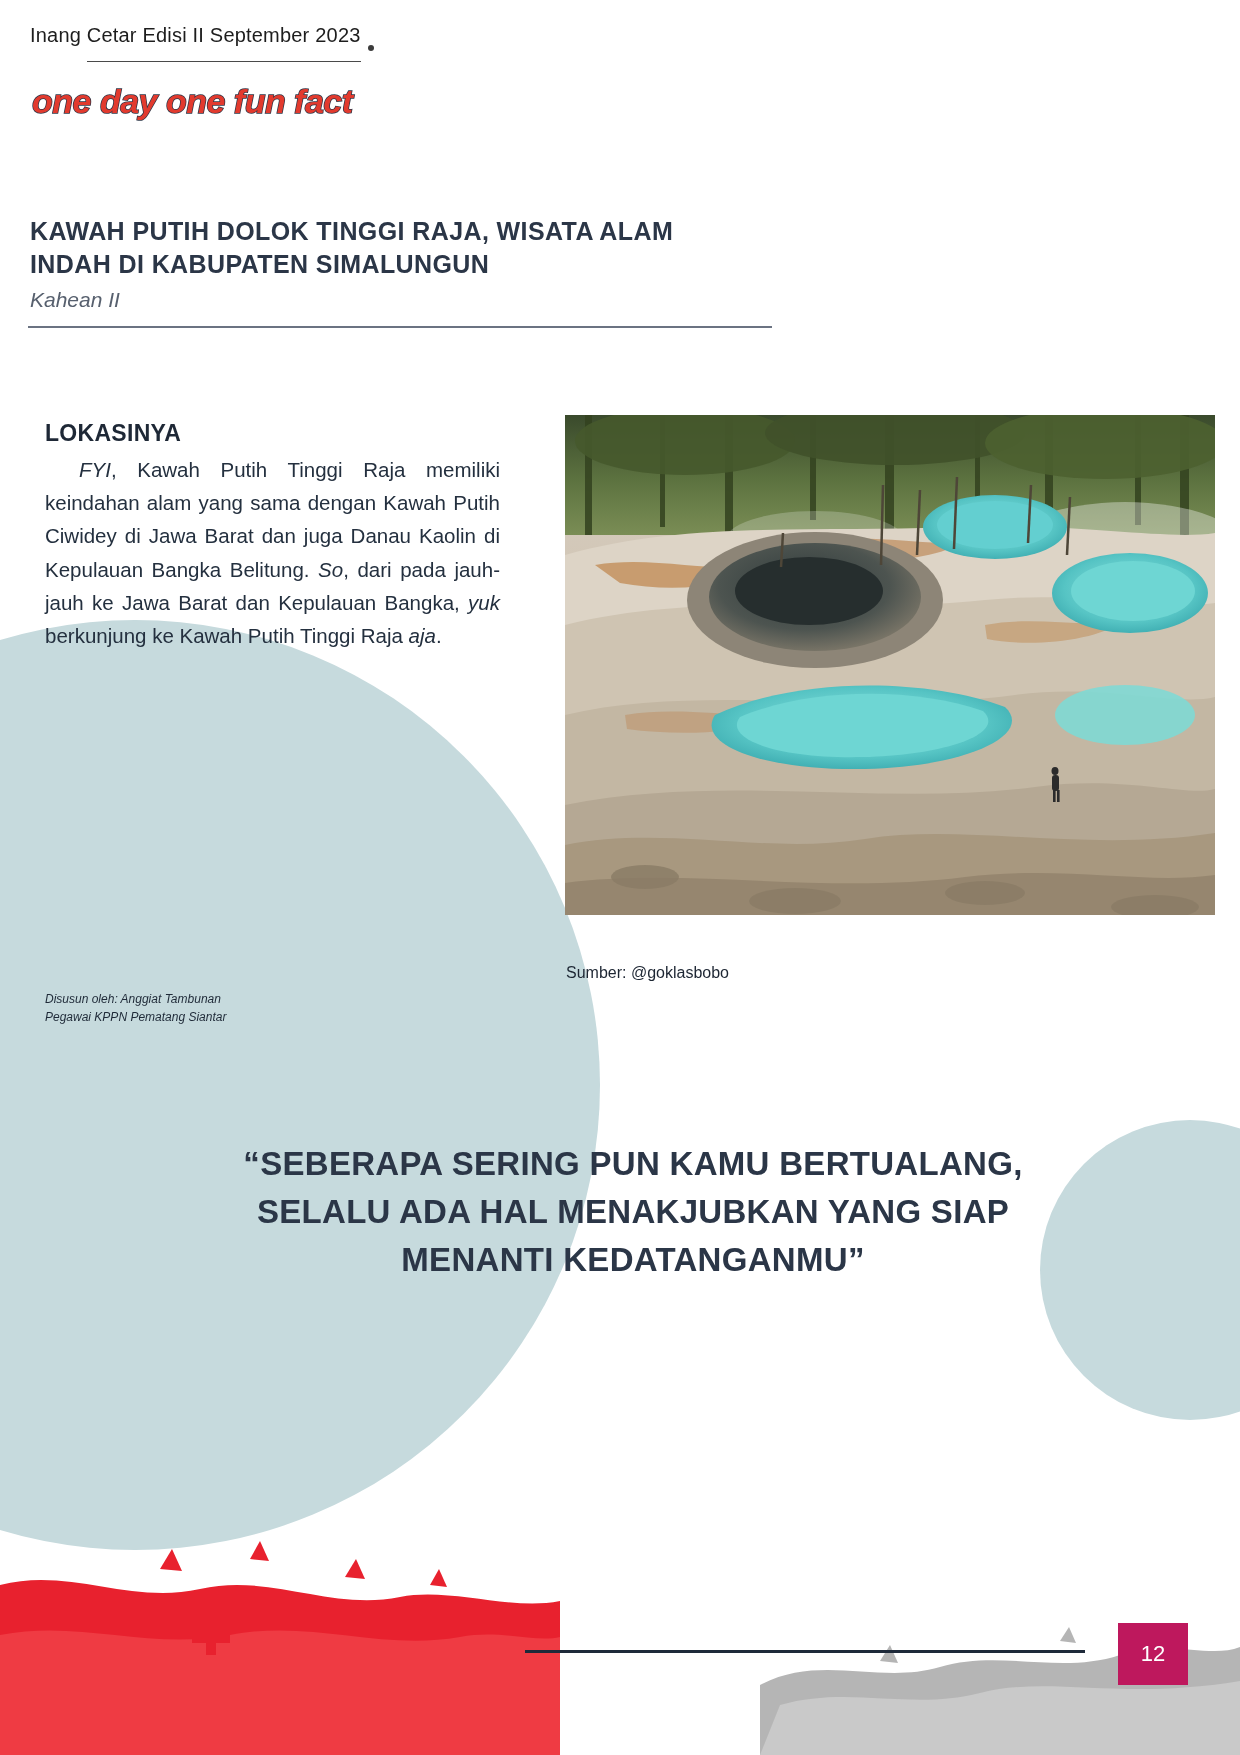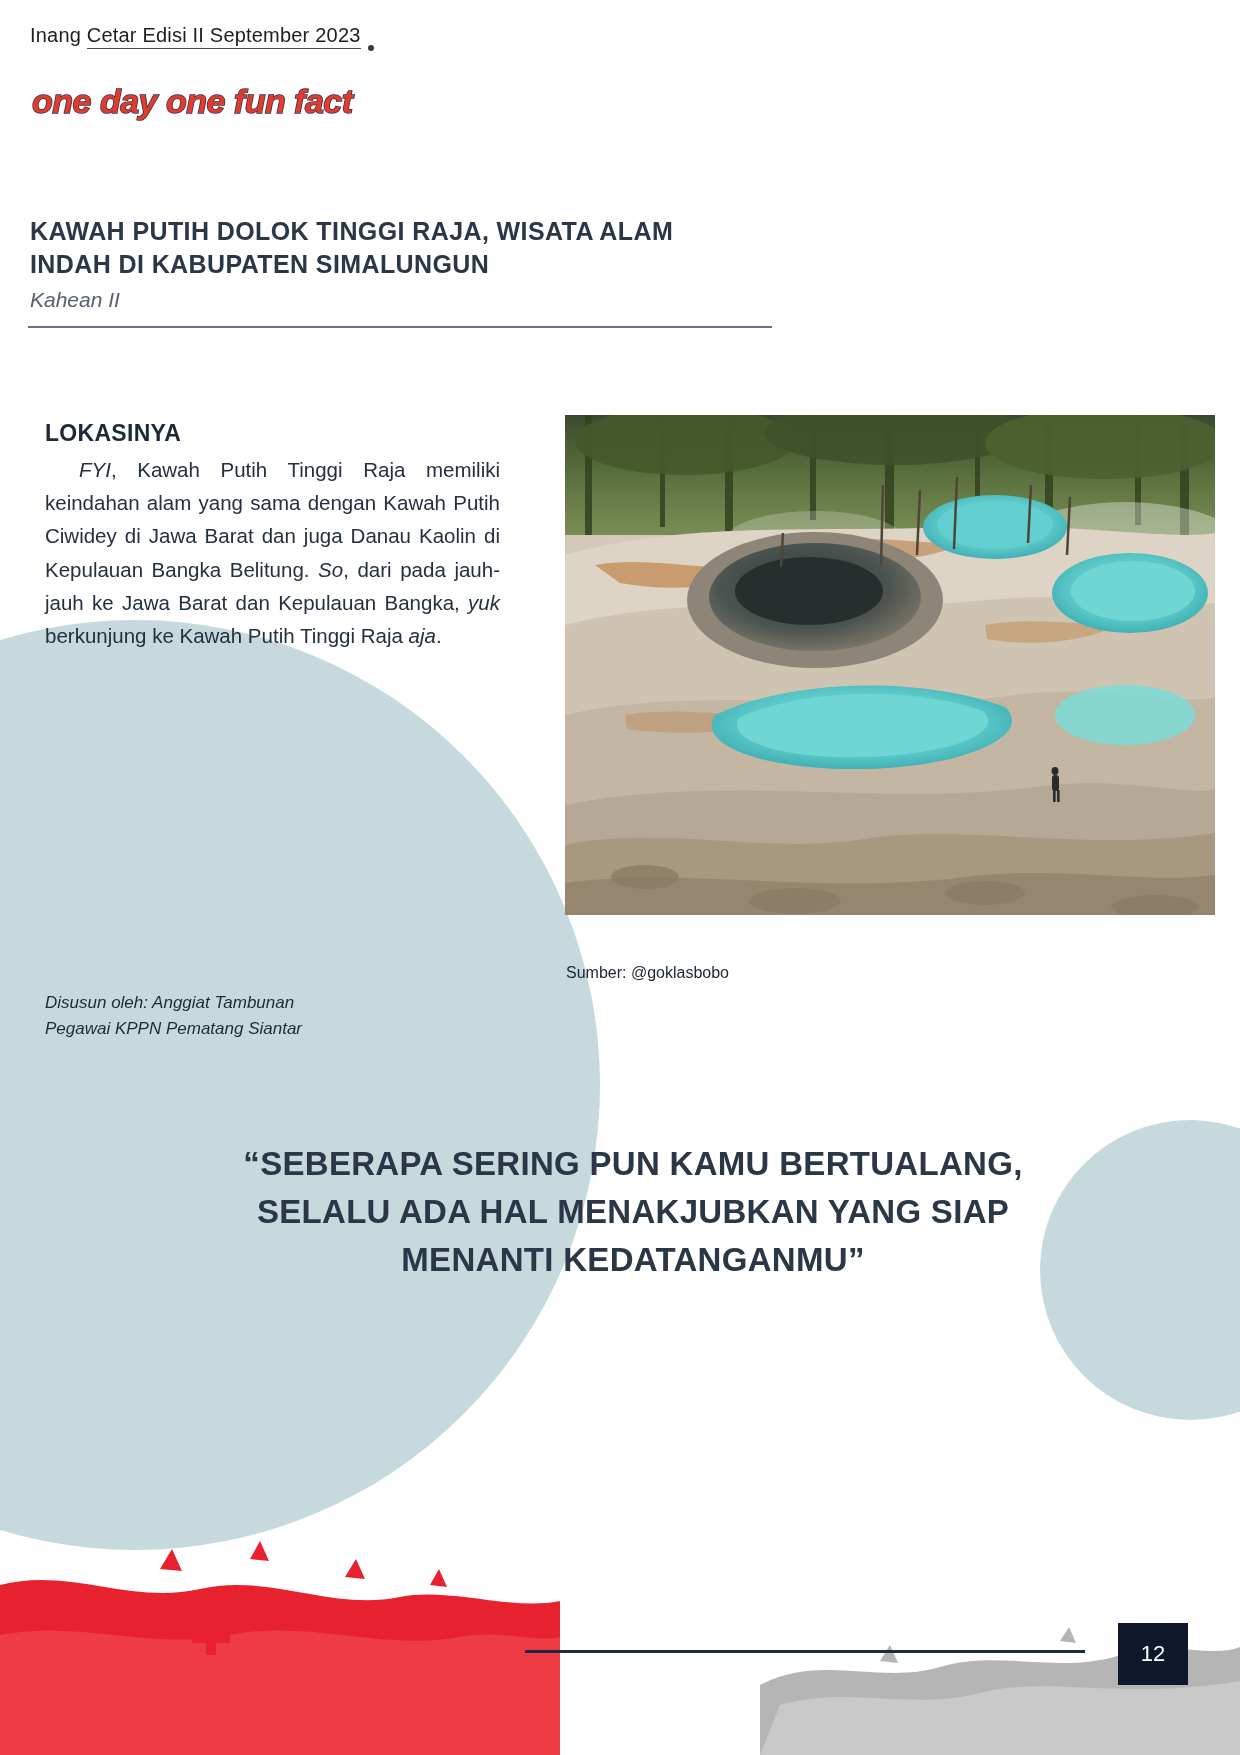--- a/index.html
+++ b/index.html
@@ -41,21 +41,21 @@
     position: absolute;
     left: 30px;
     top: 24px;
     font-size: 20px;
     letter-spacing: .2px;
     color: #1d1d1d;
     z-index: 5;
   }
   .masthead .underlined {
     border-bottom: 1.5px solid #4a4a4a;
-    padding-bottom: 2px;
+    padding-bottom: 15px;
   }
   .masthead-dot {
     position: absolute;
     left: 368px;
     top: 45px;
     width: 6px; height: 6px;
     border-radius: 50%;
     background: #3b3b3b;
     z-index: 6;
   }
@@ -129,21 +129,21 @@
     text-indent: 34px;
     color: #24303f;
   }
   .col-left p + p { margin-top: 2px; }
   .col-left em { font-style: italic; }
 
   .credit {
     position: absolute;
     left: 45px;
     top: 990px;
-    font-size: 17px;
+    font-size: 12px;
     font-style: italic;
     line-height: 1.5;
     color: #1f2a38;
     z-index: 5;
   }
 
   
   .photo-wrap {
     position: absolute;
     left: 565px;
@@ -207,21 +207,21 @@
     height: 3px;
     background: #1e2a3a;
     z-index: 4;
   }
   .page-badge {
     position: absolute;
     right: 52px;
     bottom: 70px;
     width: 70px;
     height: 62px;
-    background: #0f172a;
+    background: #be185d;
     color: #ffffff;
     font-size: 22px;
     display: flex;
     align-items: center;
     justify-content: center;
     z-index: 6;
   }
 </style>
 </head>
 <body>

